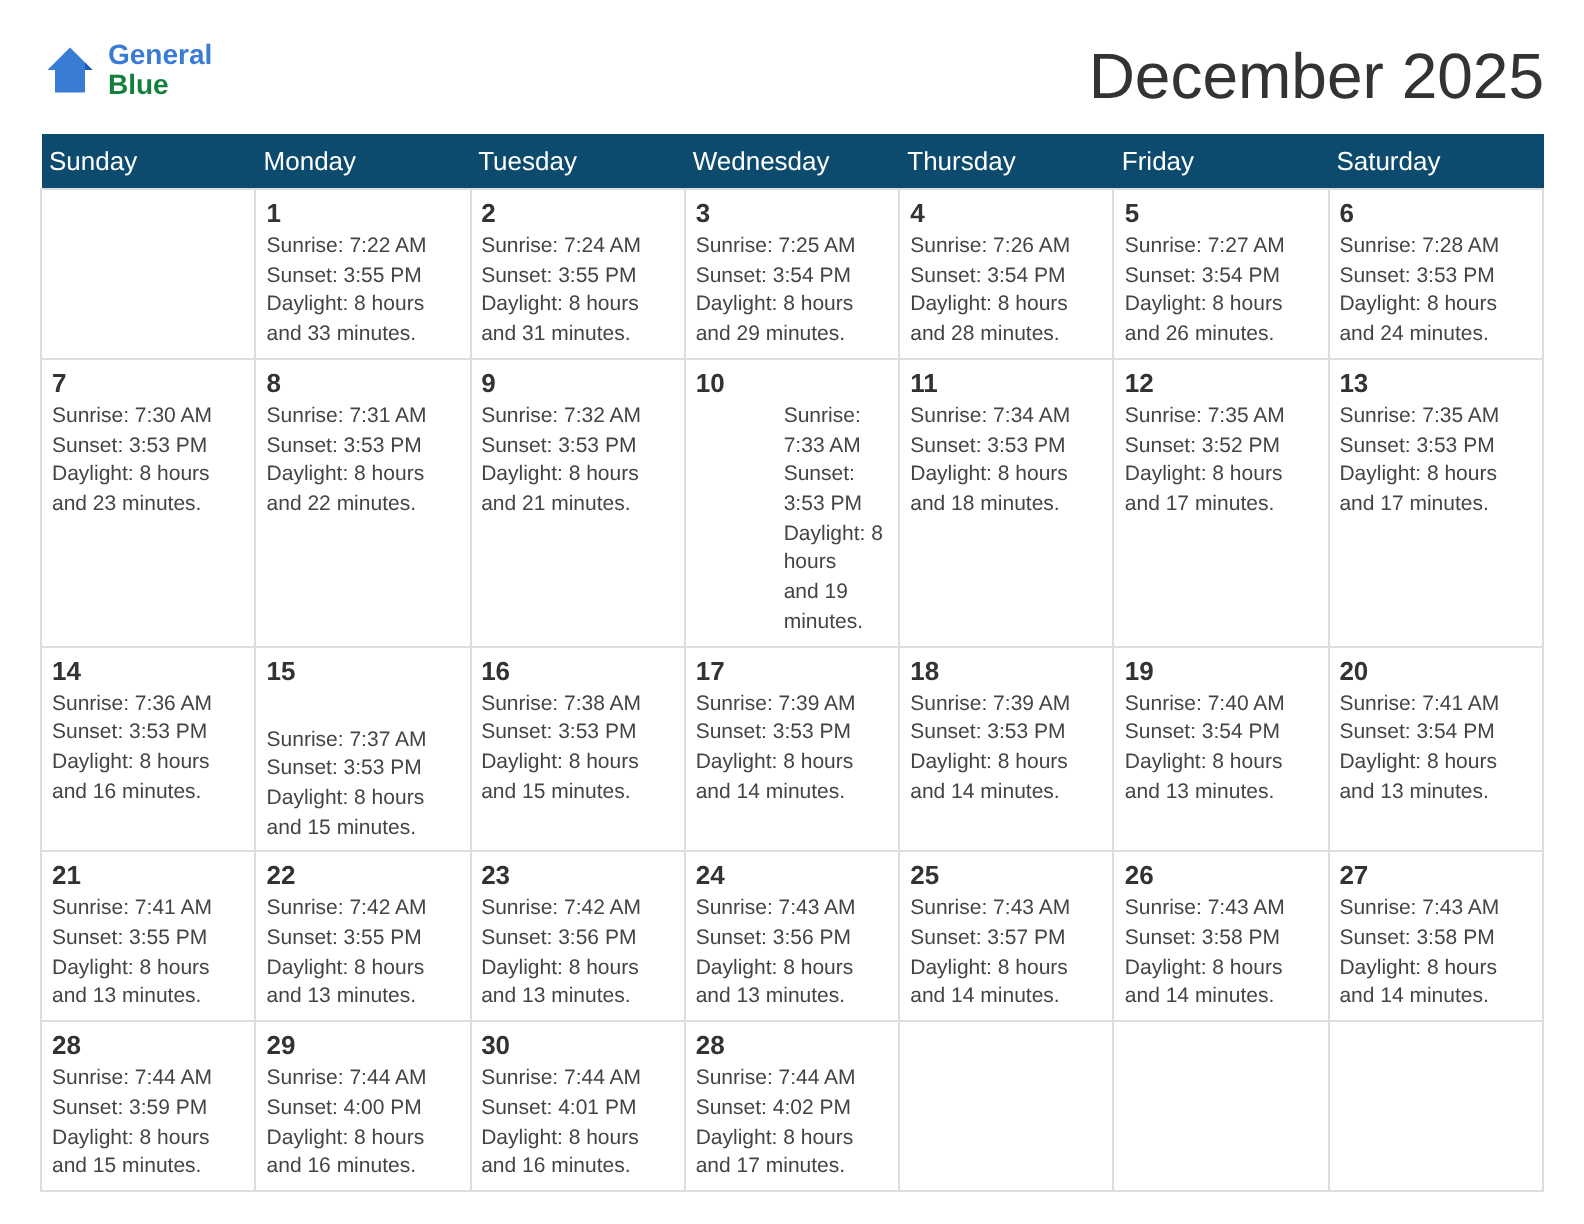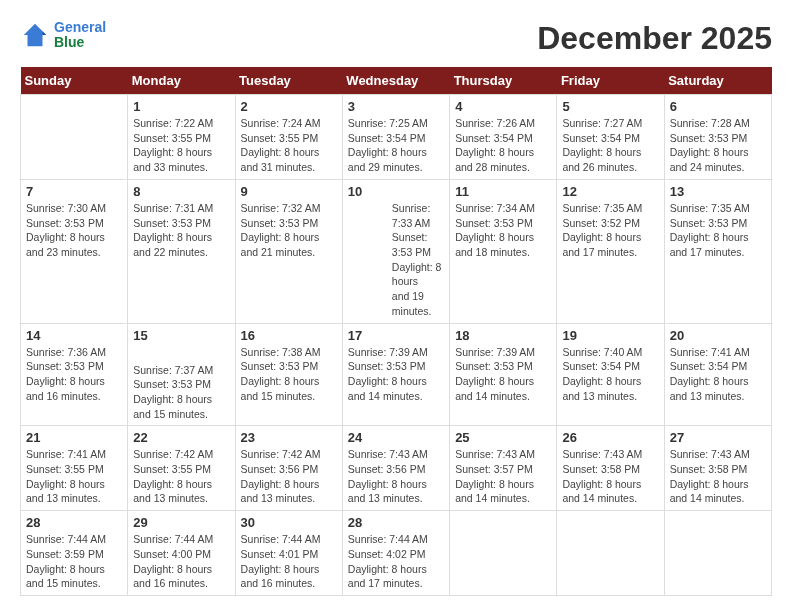--- a/index.html
+++ b/index.html
@@ -32,39 +32,39 @@
     }
     .logo-icon {
       width: 30px;
       height: 30px;
     }
     .title-block {
       text-align: right;
     }
     .month-title {
       font-size: 32px;
-      font-weight: bold;
+      font-weight: normal;
       color: #333;
     }
     .location {
       font-size: 14px;
       color: #555;
     }
     .calendar {
       width: 100%;
       border-collapse: collapse;
       font-size: 11px;
     }
     .calendar th {
-      background: #7f1d1d;
+      background: #0c4a6e;
       color: #fff;
       padding: 6px 4px;
       text-align: left;
       font-size: 13px;
-      font-weight: bold;
+      font-weight: normal;
     }
     .calendar td {
       border: 1px solid #ddd;
       vertical-align: top;
       padding: 4px 5px;
       height: 85px;
       width: calc(100% / 7);
     }
     .day-number {
       font-size: 13px;

